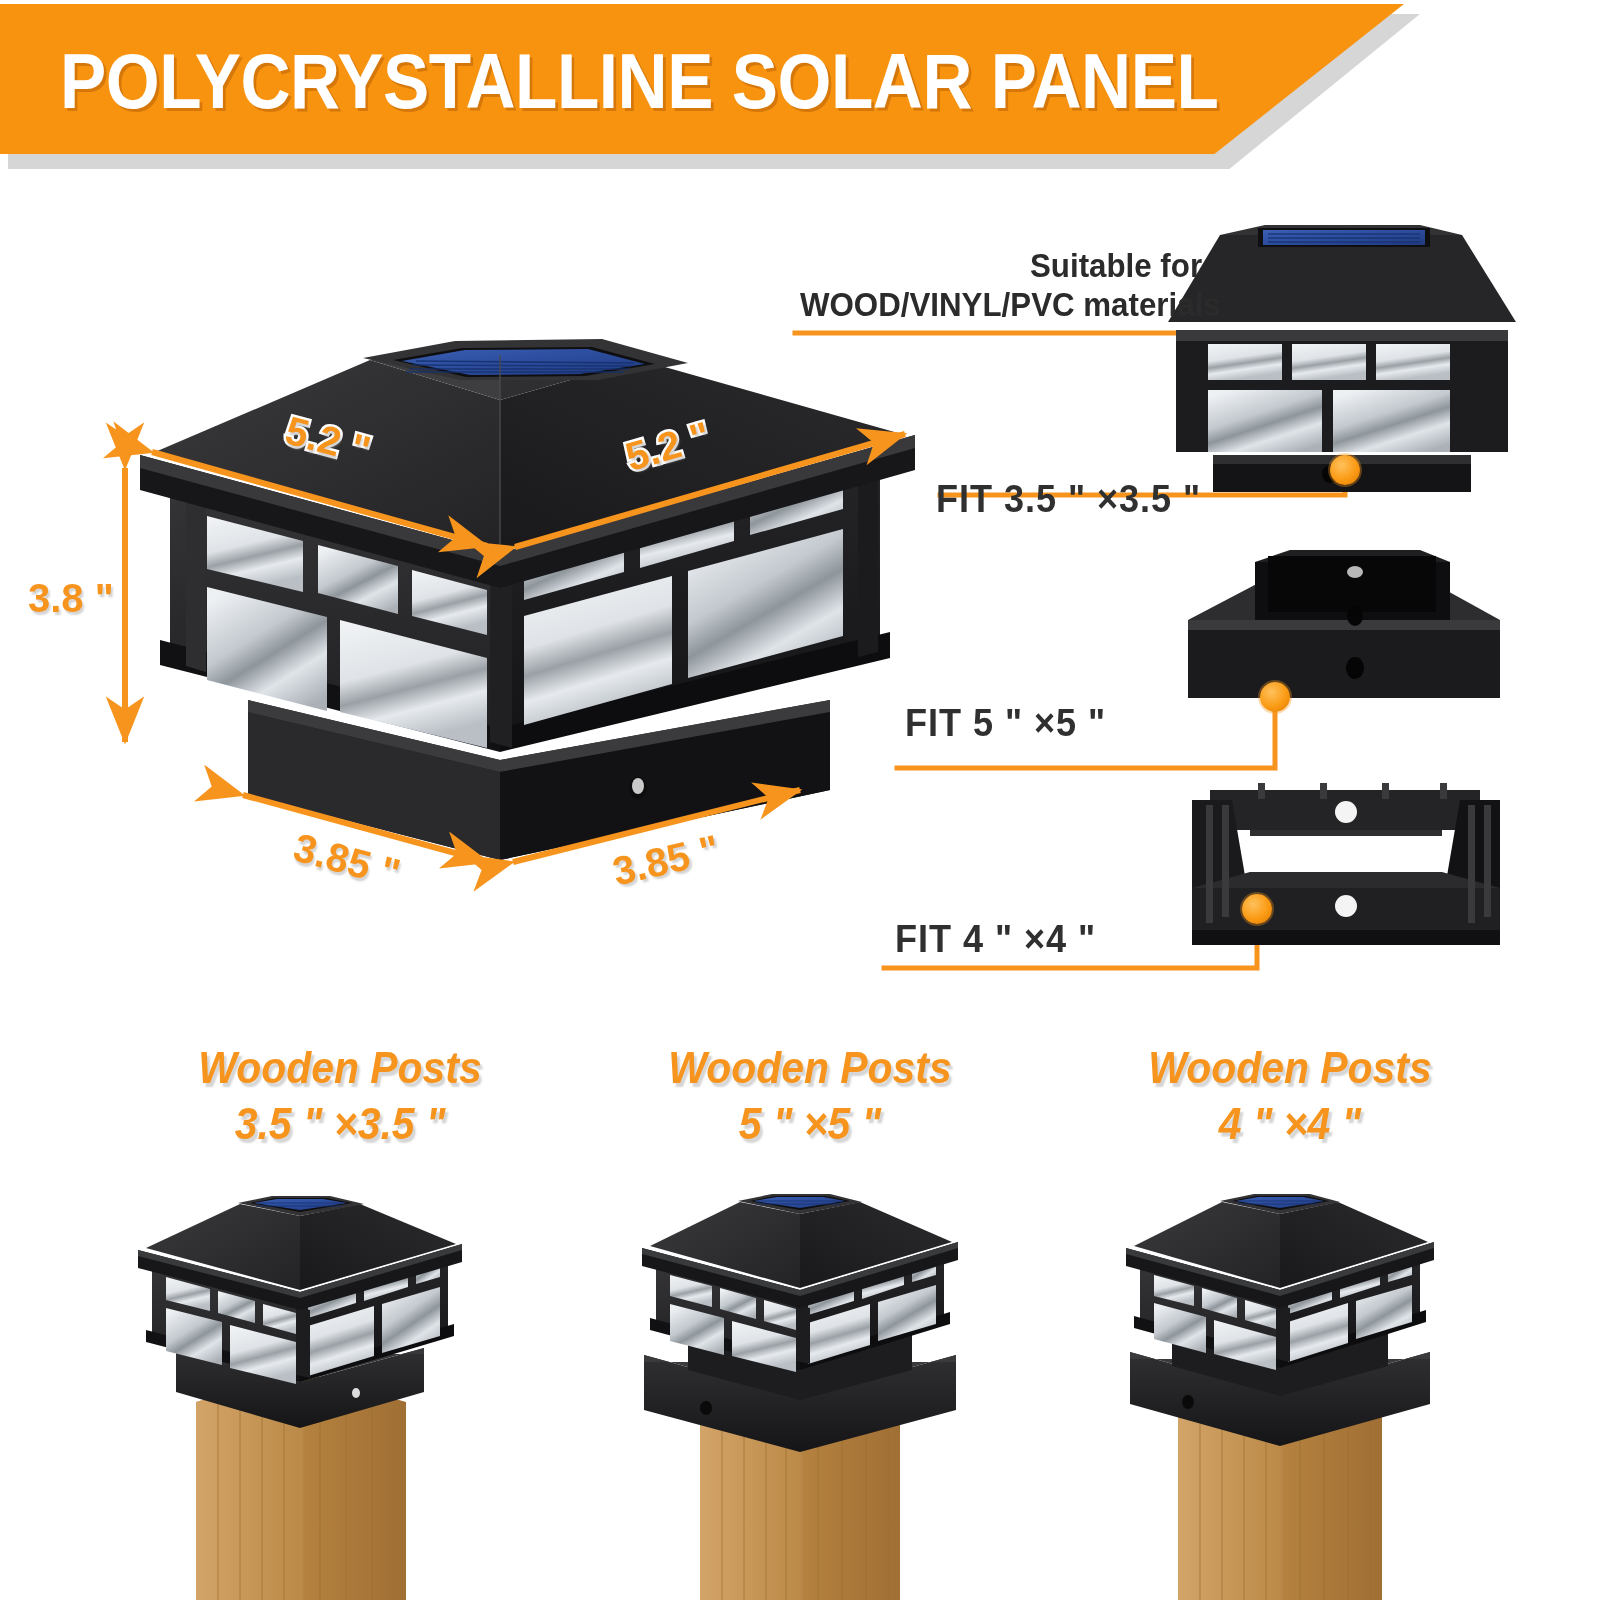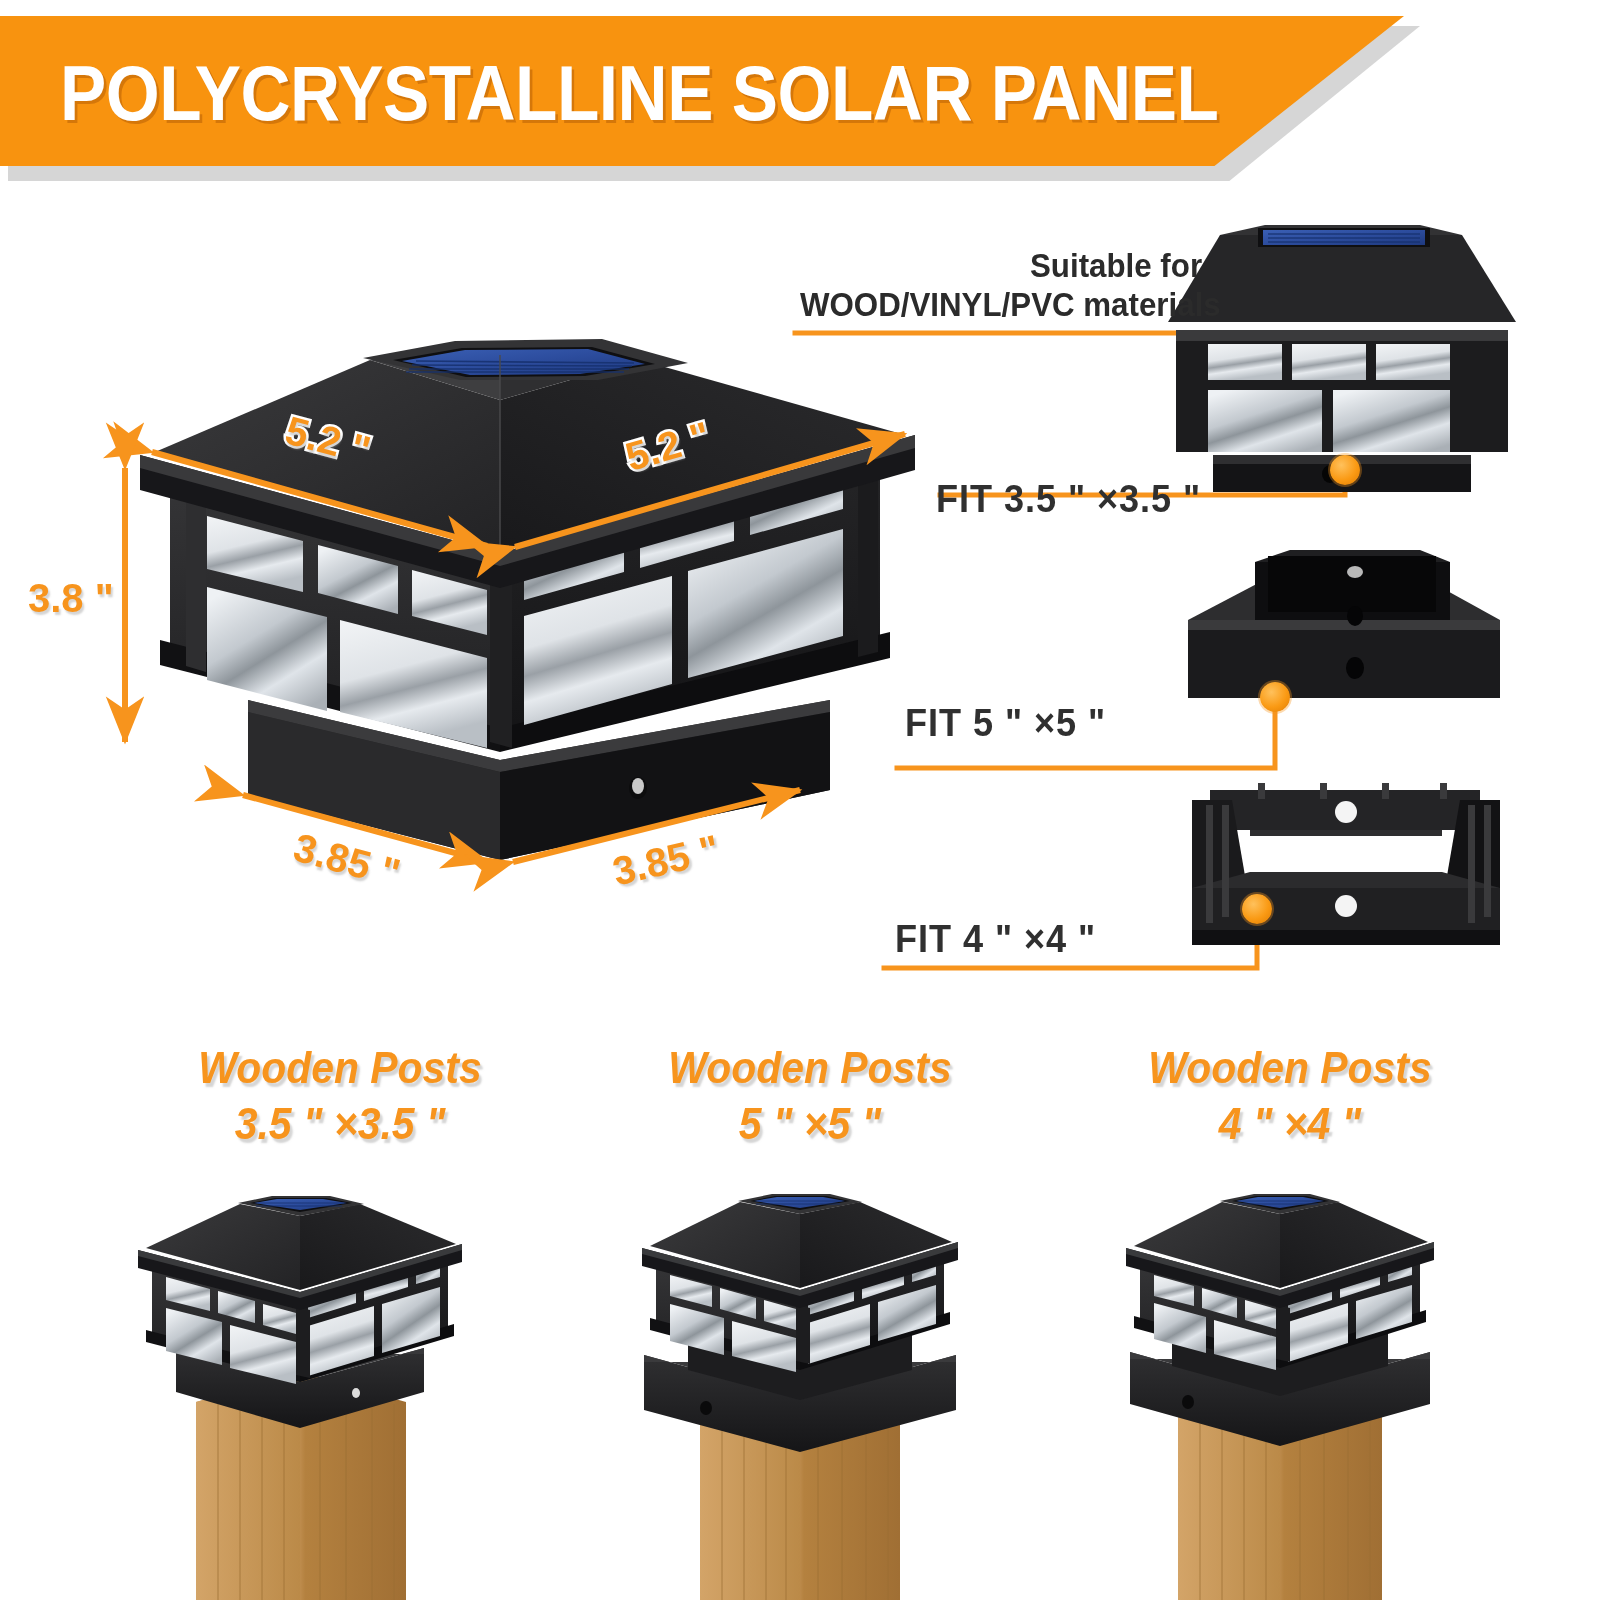--- a/index.html
+++ b/index.html
@@ -6,21 +6,21 @@
   html, body { width: 1600px; height: 1600px; }
   body {
     background: #ffffff;
     font-family: "Liberation Sans", sans-serif;
     position: relative;
     overflow: hidden;
   }
   .stage { position: absolute; left: 0; top: 0; width: 1600px; height: 1600px; }
 
   
-  .banner-wrap { position: absolute; left: 0; top: 16px; width: 1420px; height: 170px; }
+  .banner-wrap { position: absolute; left: 0; top: 4px; width: 1420px; height: 170px; }
   .banner-shadow {
     position: absolute; left: 8px; top: 10px; width: 1412px; height: 155px;
     background: #d6d6d6;
     clip-path: polygon(0 0, 100% 0, 86.5% 100%, 0 100%);
   }
   .banner {
     position: absolute; left: 0; top: 0; width: 1404px; height: 150px;
     background: #f8930f;
     clip-path: polygon(0 0, 100% 0, 86.5% 100%, 0 100%);
   }

